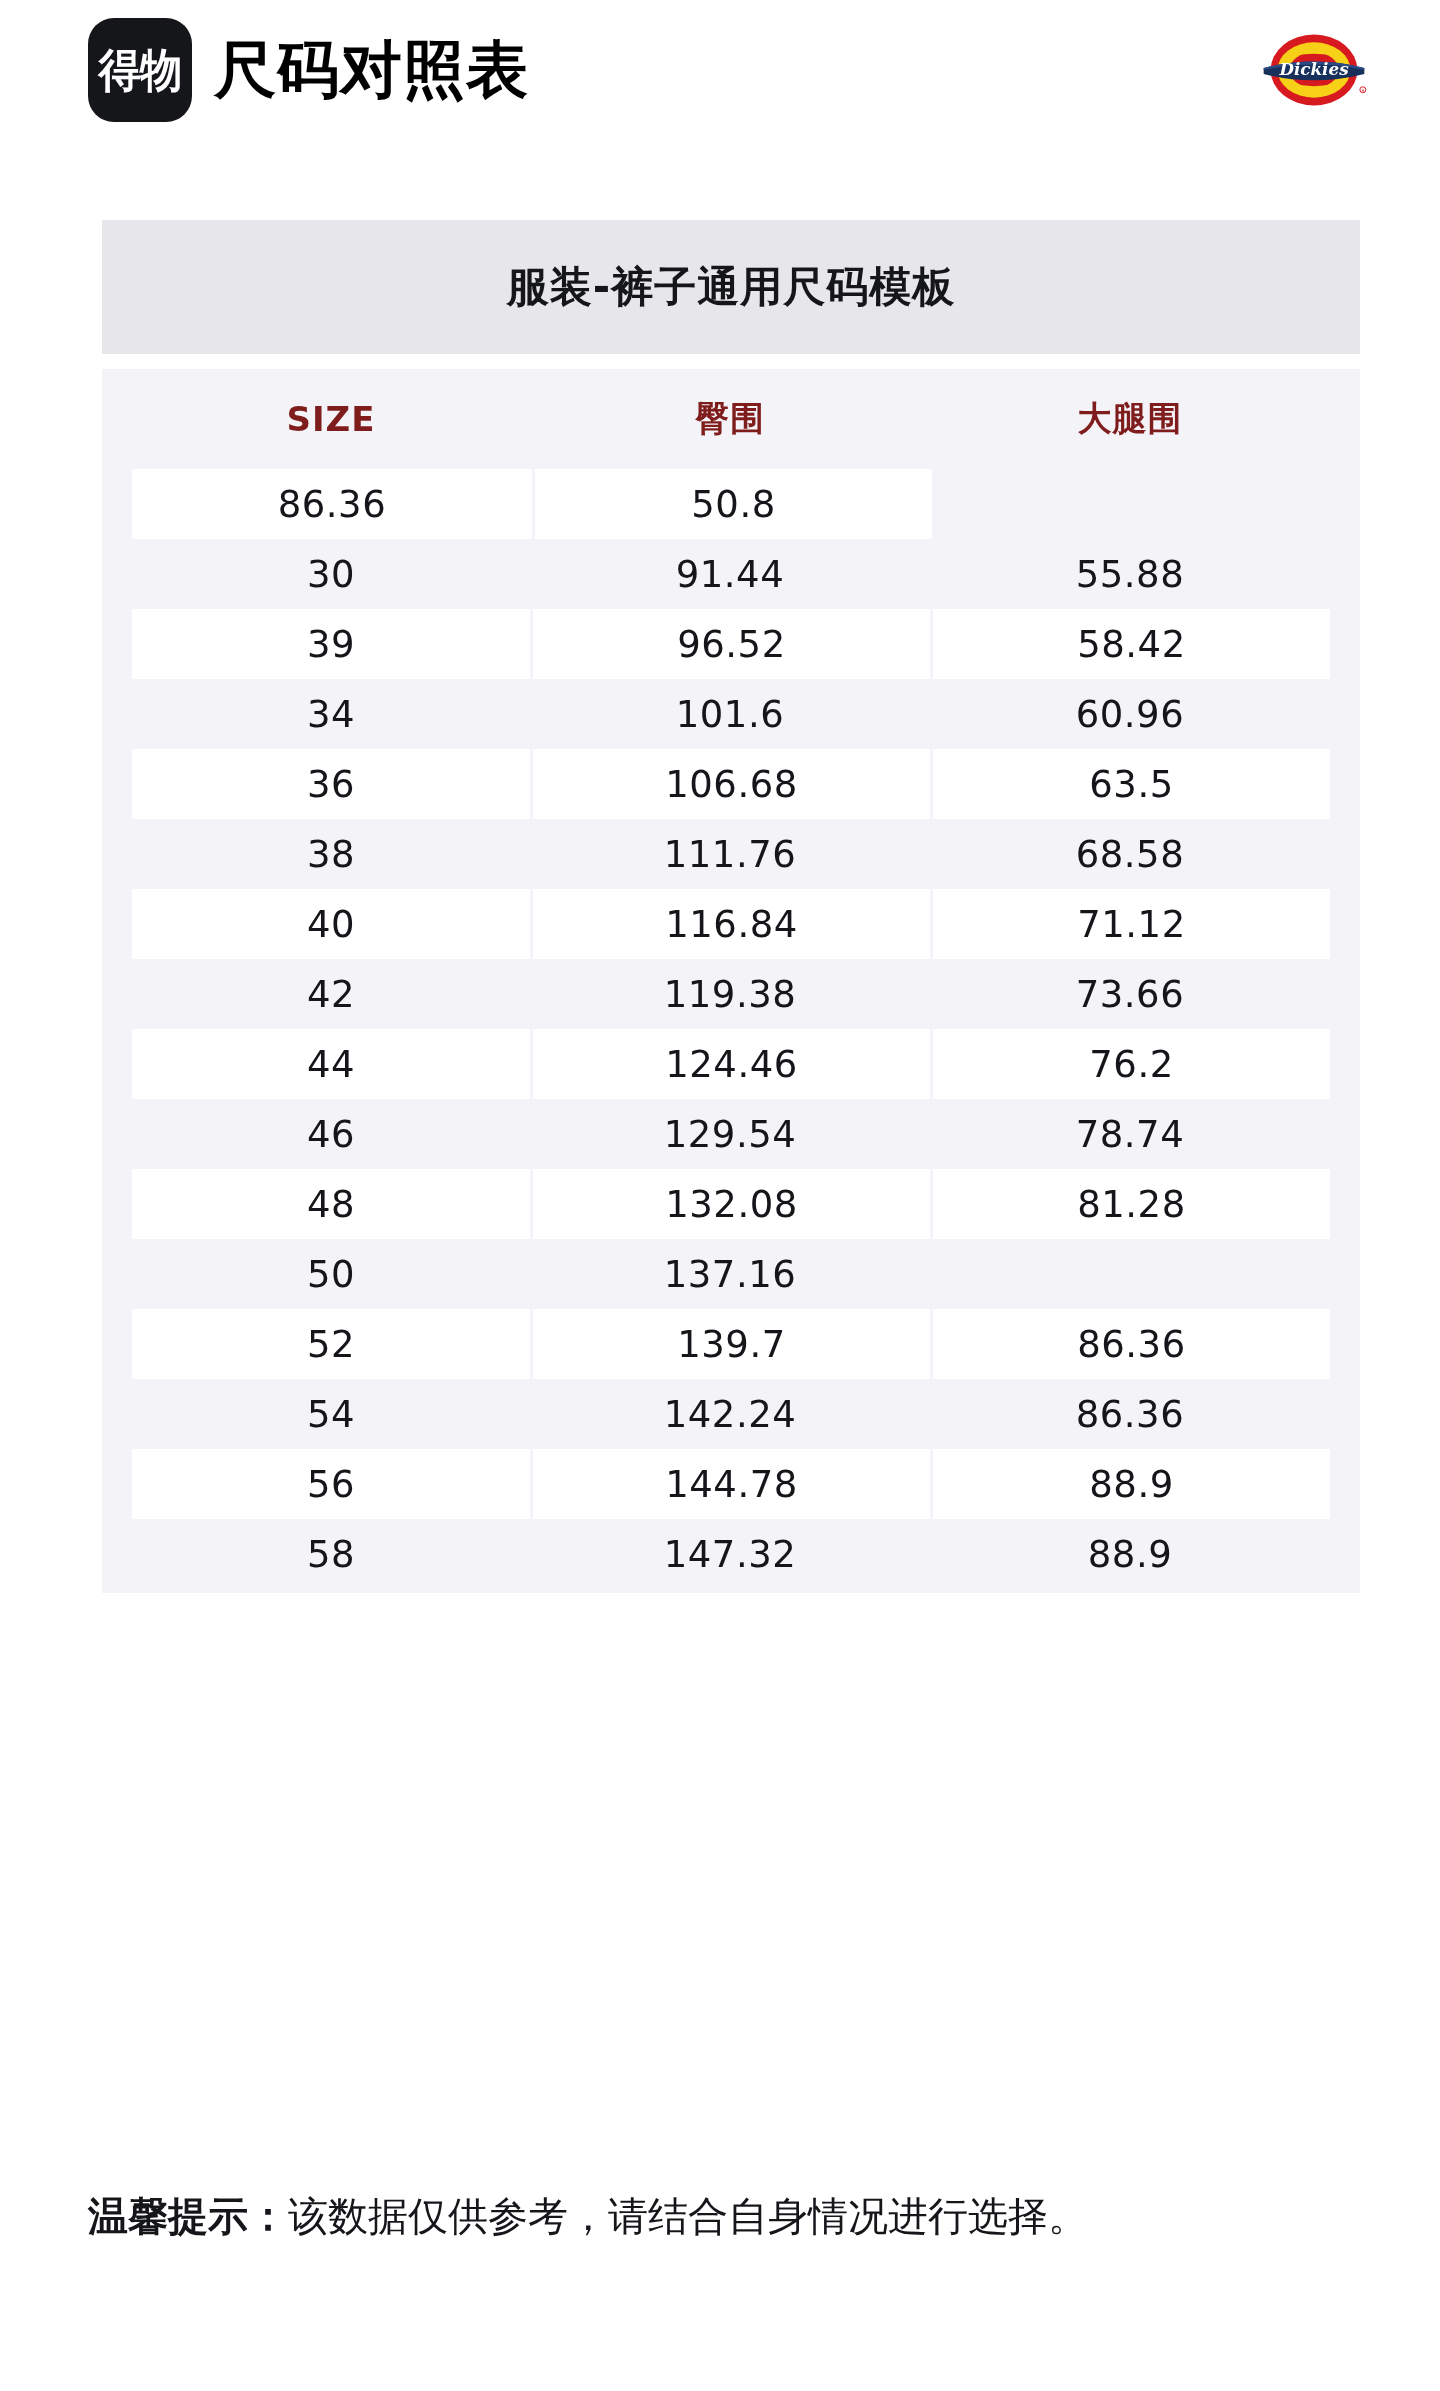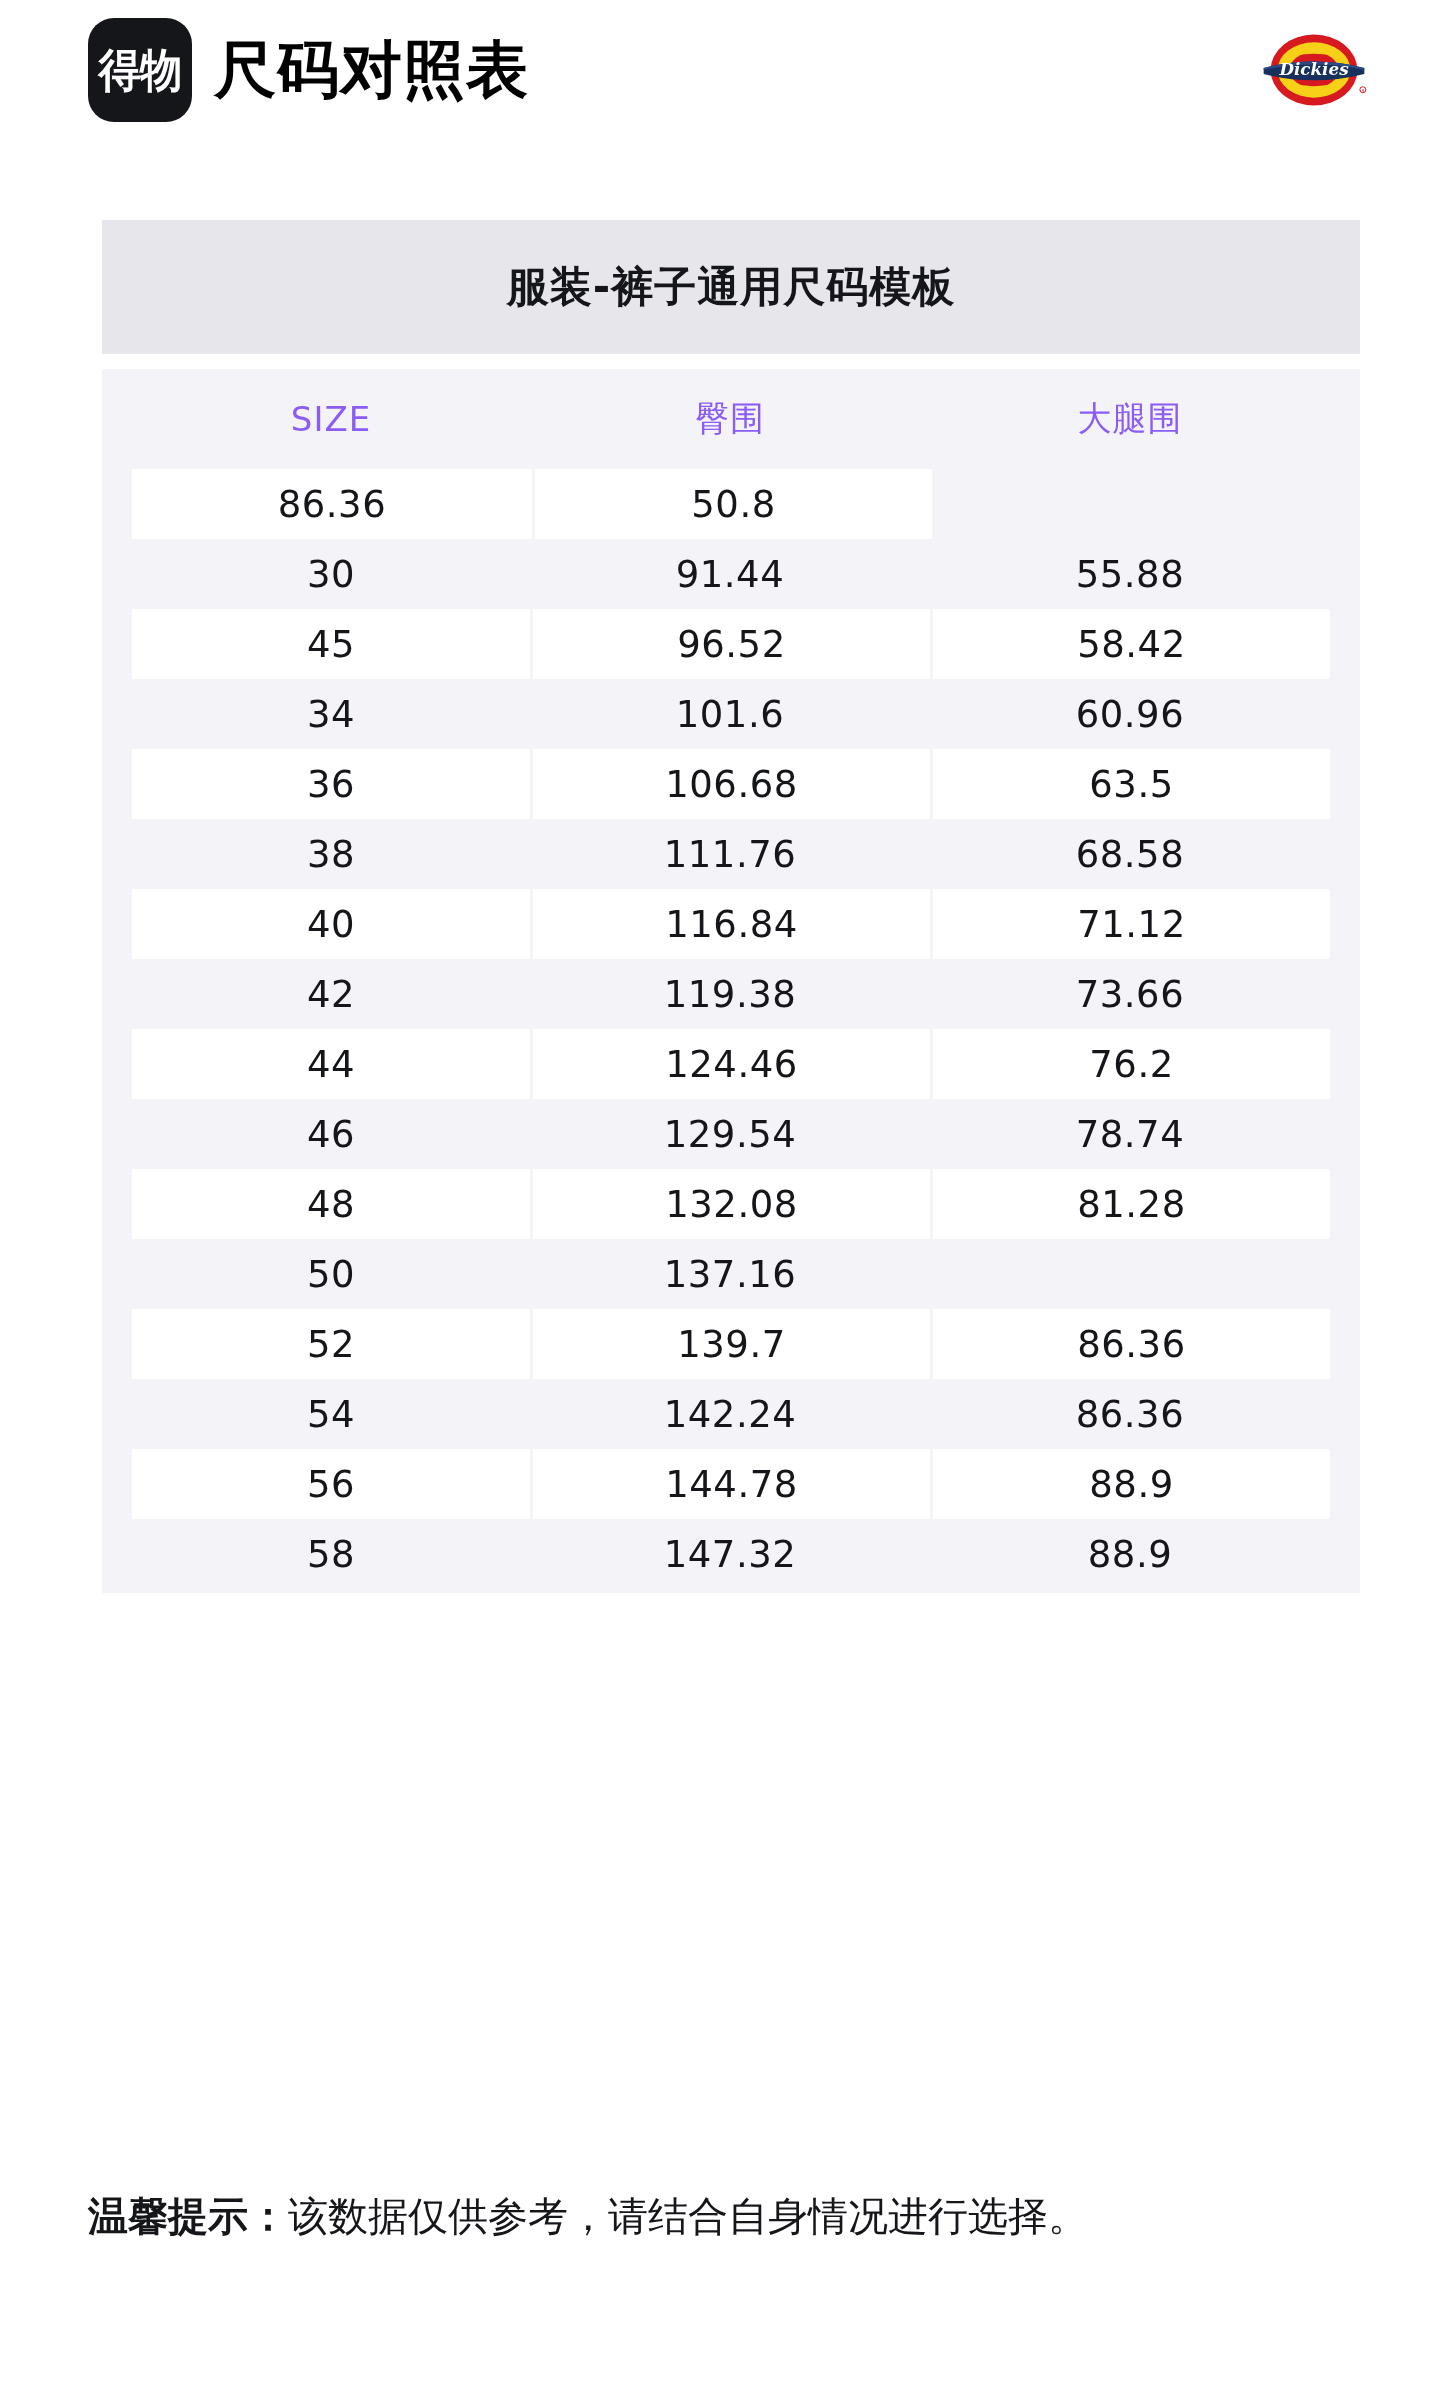--- a/index.html
+++ b/index.html
@@ -106,23 +106,23 @@
     background: #f3f3f8;
     padding: 0 30px;
     box-sizing: border-box;
   }
   .head-cell {
     flex: 0 0 auto;
     display: flex;
     align-items: center;
     justify-content: center;
     font-size: 34px;
-    color: #8b5cf6;
-    font-family: "DejaVu Sans", "Liberation Sans", sans-serif;
-    font-weight: 400;
+    color: #7f1d1d;
+    font-family: "DejaVu Sans", "Liberation Sans", sans-serif;
+    font-weight: 700;
     letter-spacing: 1px;
   }
   .c1 { width: 398px; }
   .c2 { width: 400px; }
   .c3 { width: 400px; }
 
   .data-rows {
     background: #f3f3f8;
     padding: 0 30px 0 30px;
     box-sizing: border-box;
@@ -231,21 +231,21 @@
         <div class="data-row white">
           <div class="cell c2">86.36</div>
           <div class="cell c3">50.8</div>
         </div>
         <div class="data-row alt">
           <div class="cell c1">30</div>
           <div class="cell c2">91.44</div>
           <div class="cell c3">55.88</div>
         </div>
         <div class="data-row white">
-          <div class="cell c1">45</div>
+          <div class="cell c1">39</div>
           <div class="cell c2">96.52</div>
           <div class="cell c3">58.42</div>
         </div>
         <div class="data-row alt">
           <div class="cell c1">34</div>
           <div class="cell c2">101.6</div>
           <div class="cell c3">60.96</div>
         </div>
         <div class="data-row white">
           <div class="cell c1">36</div>

